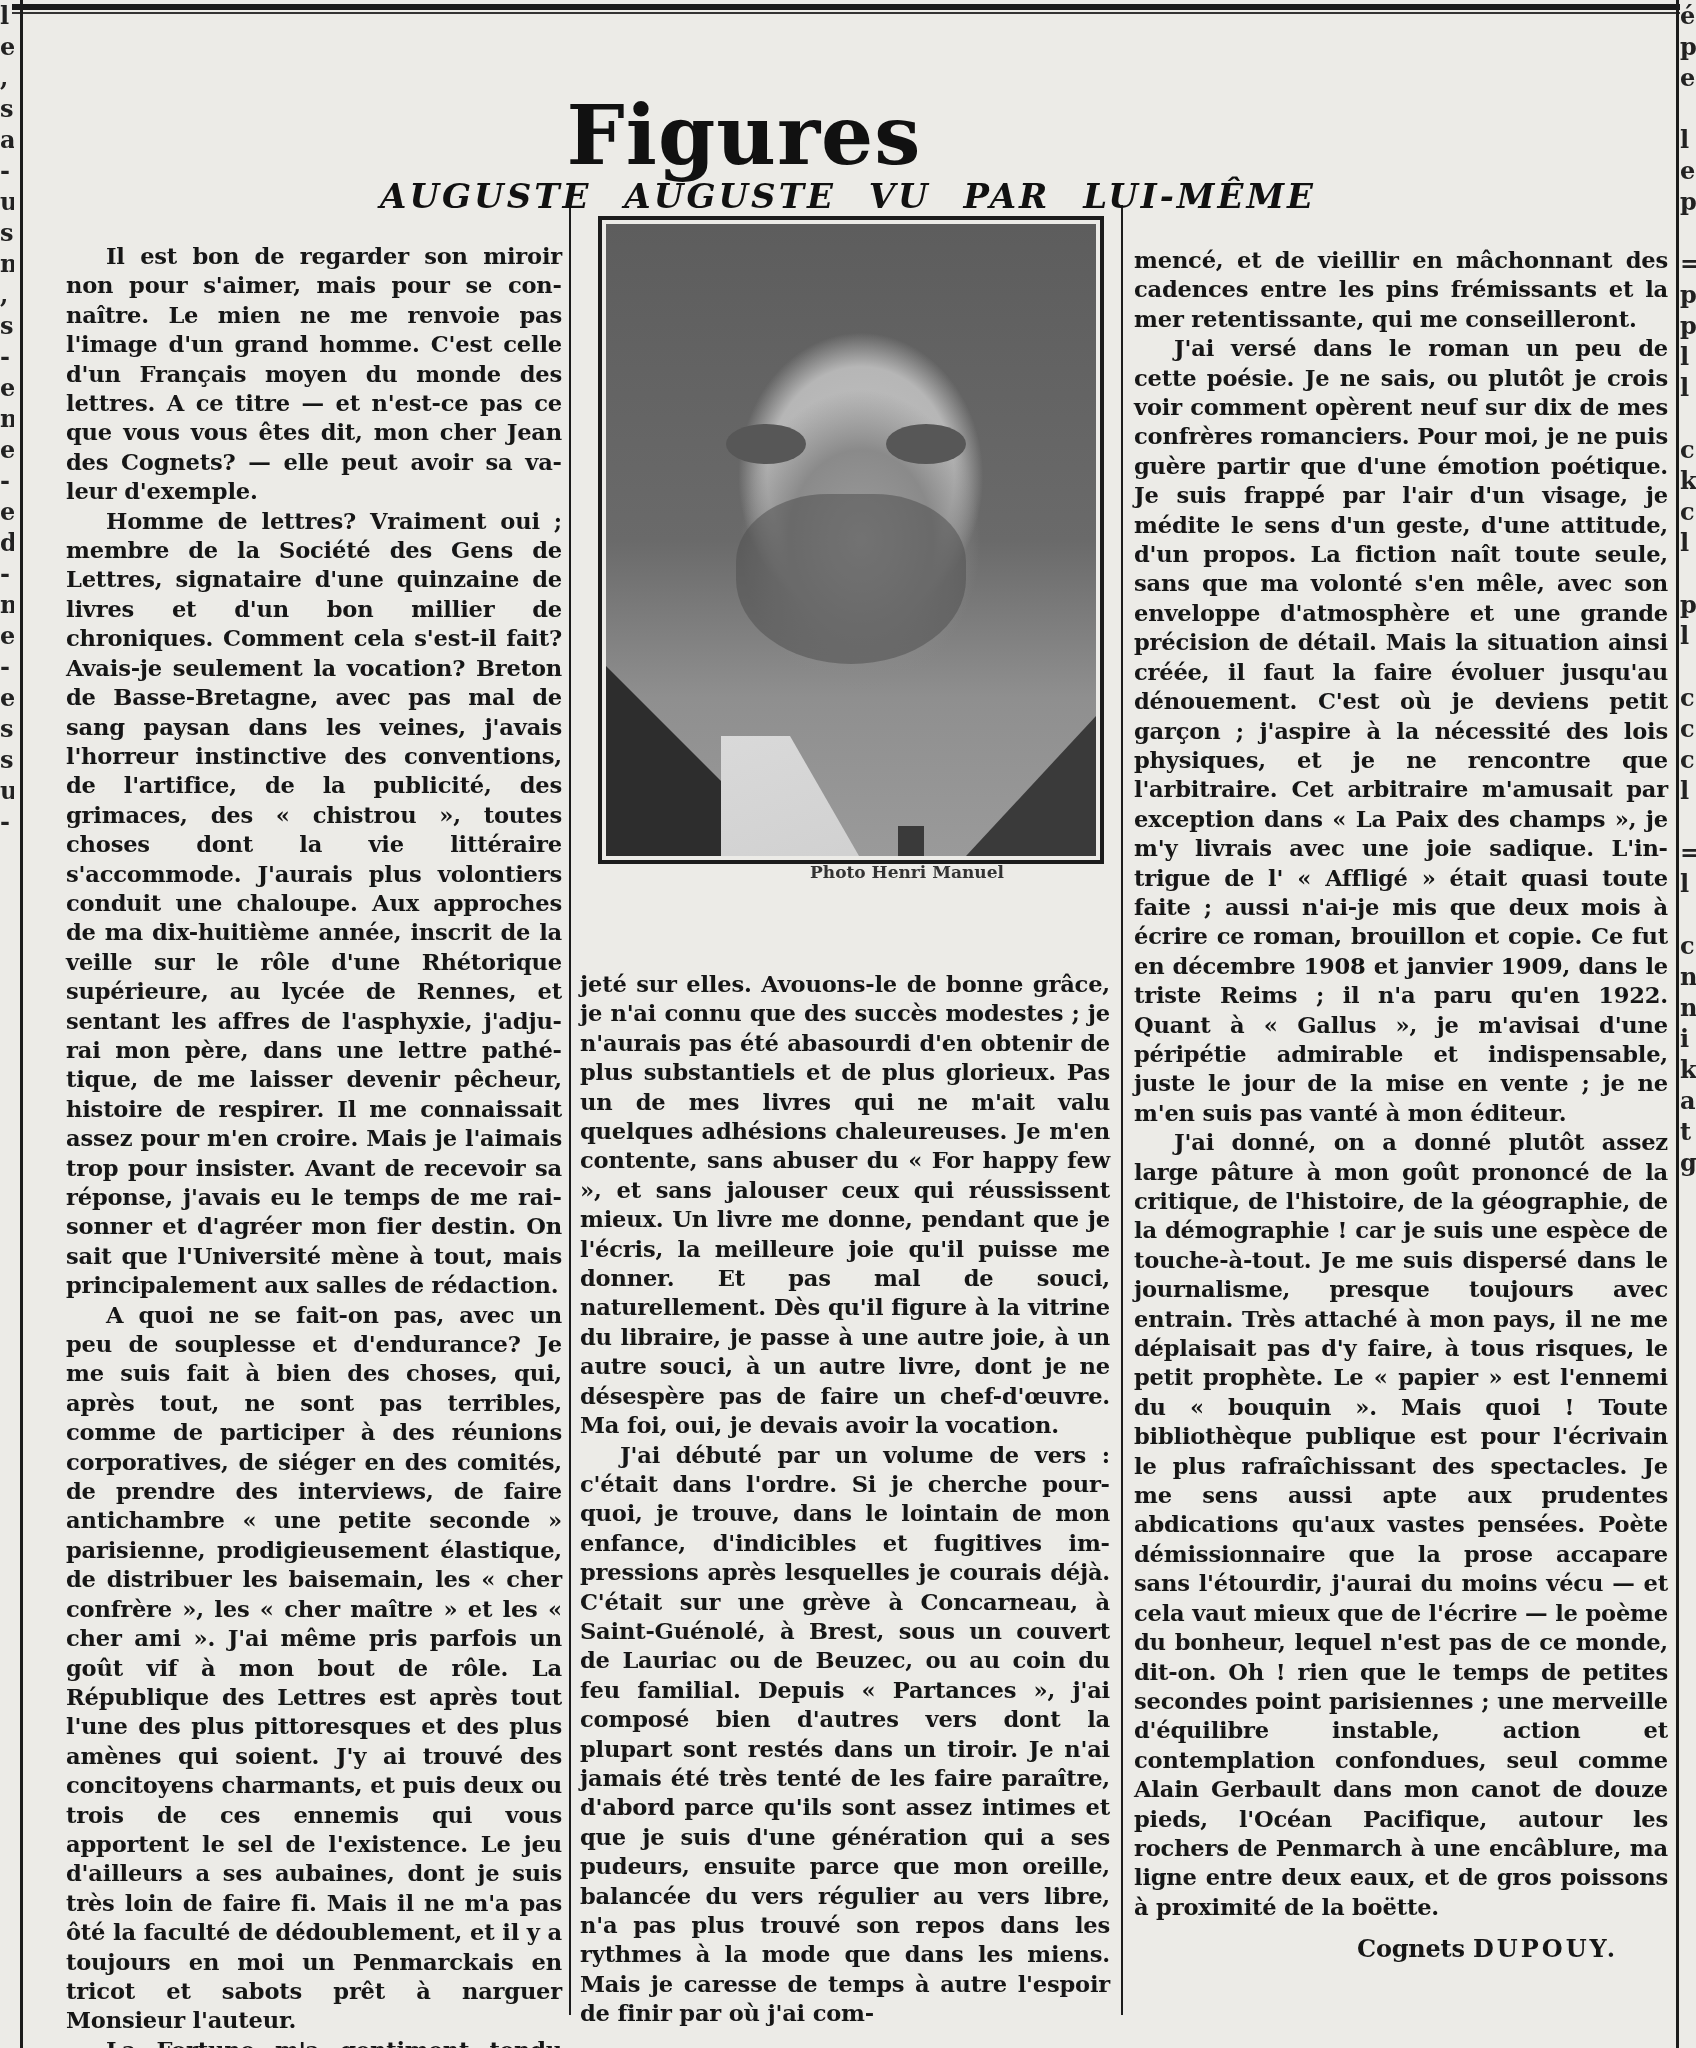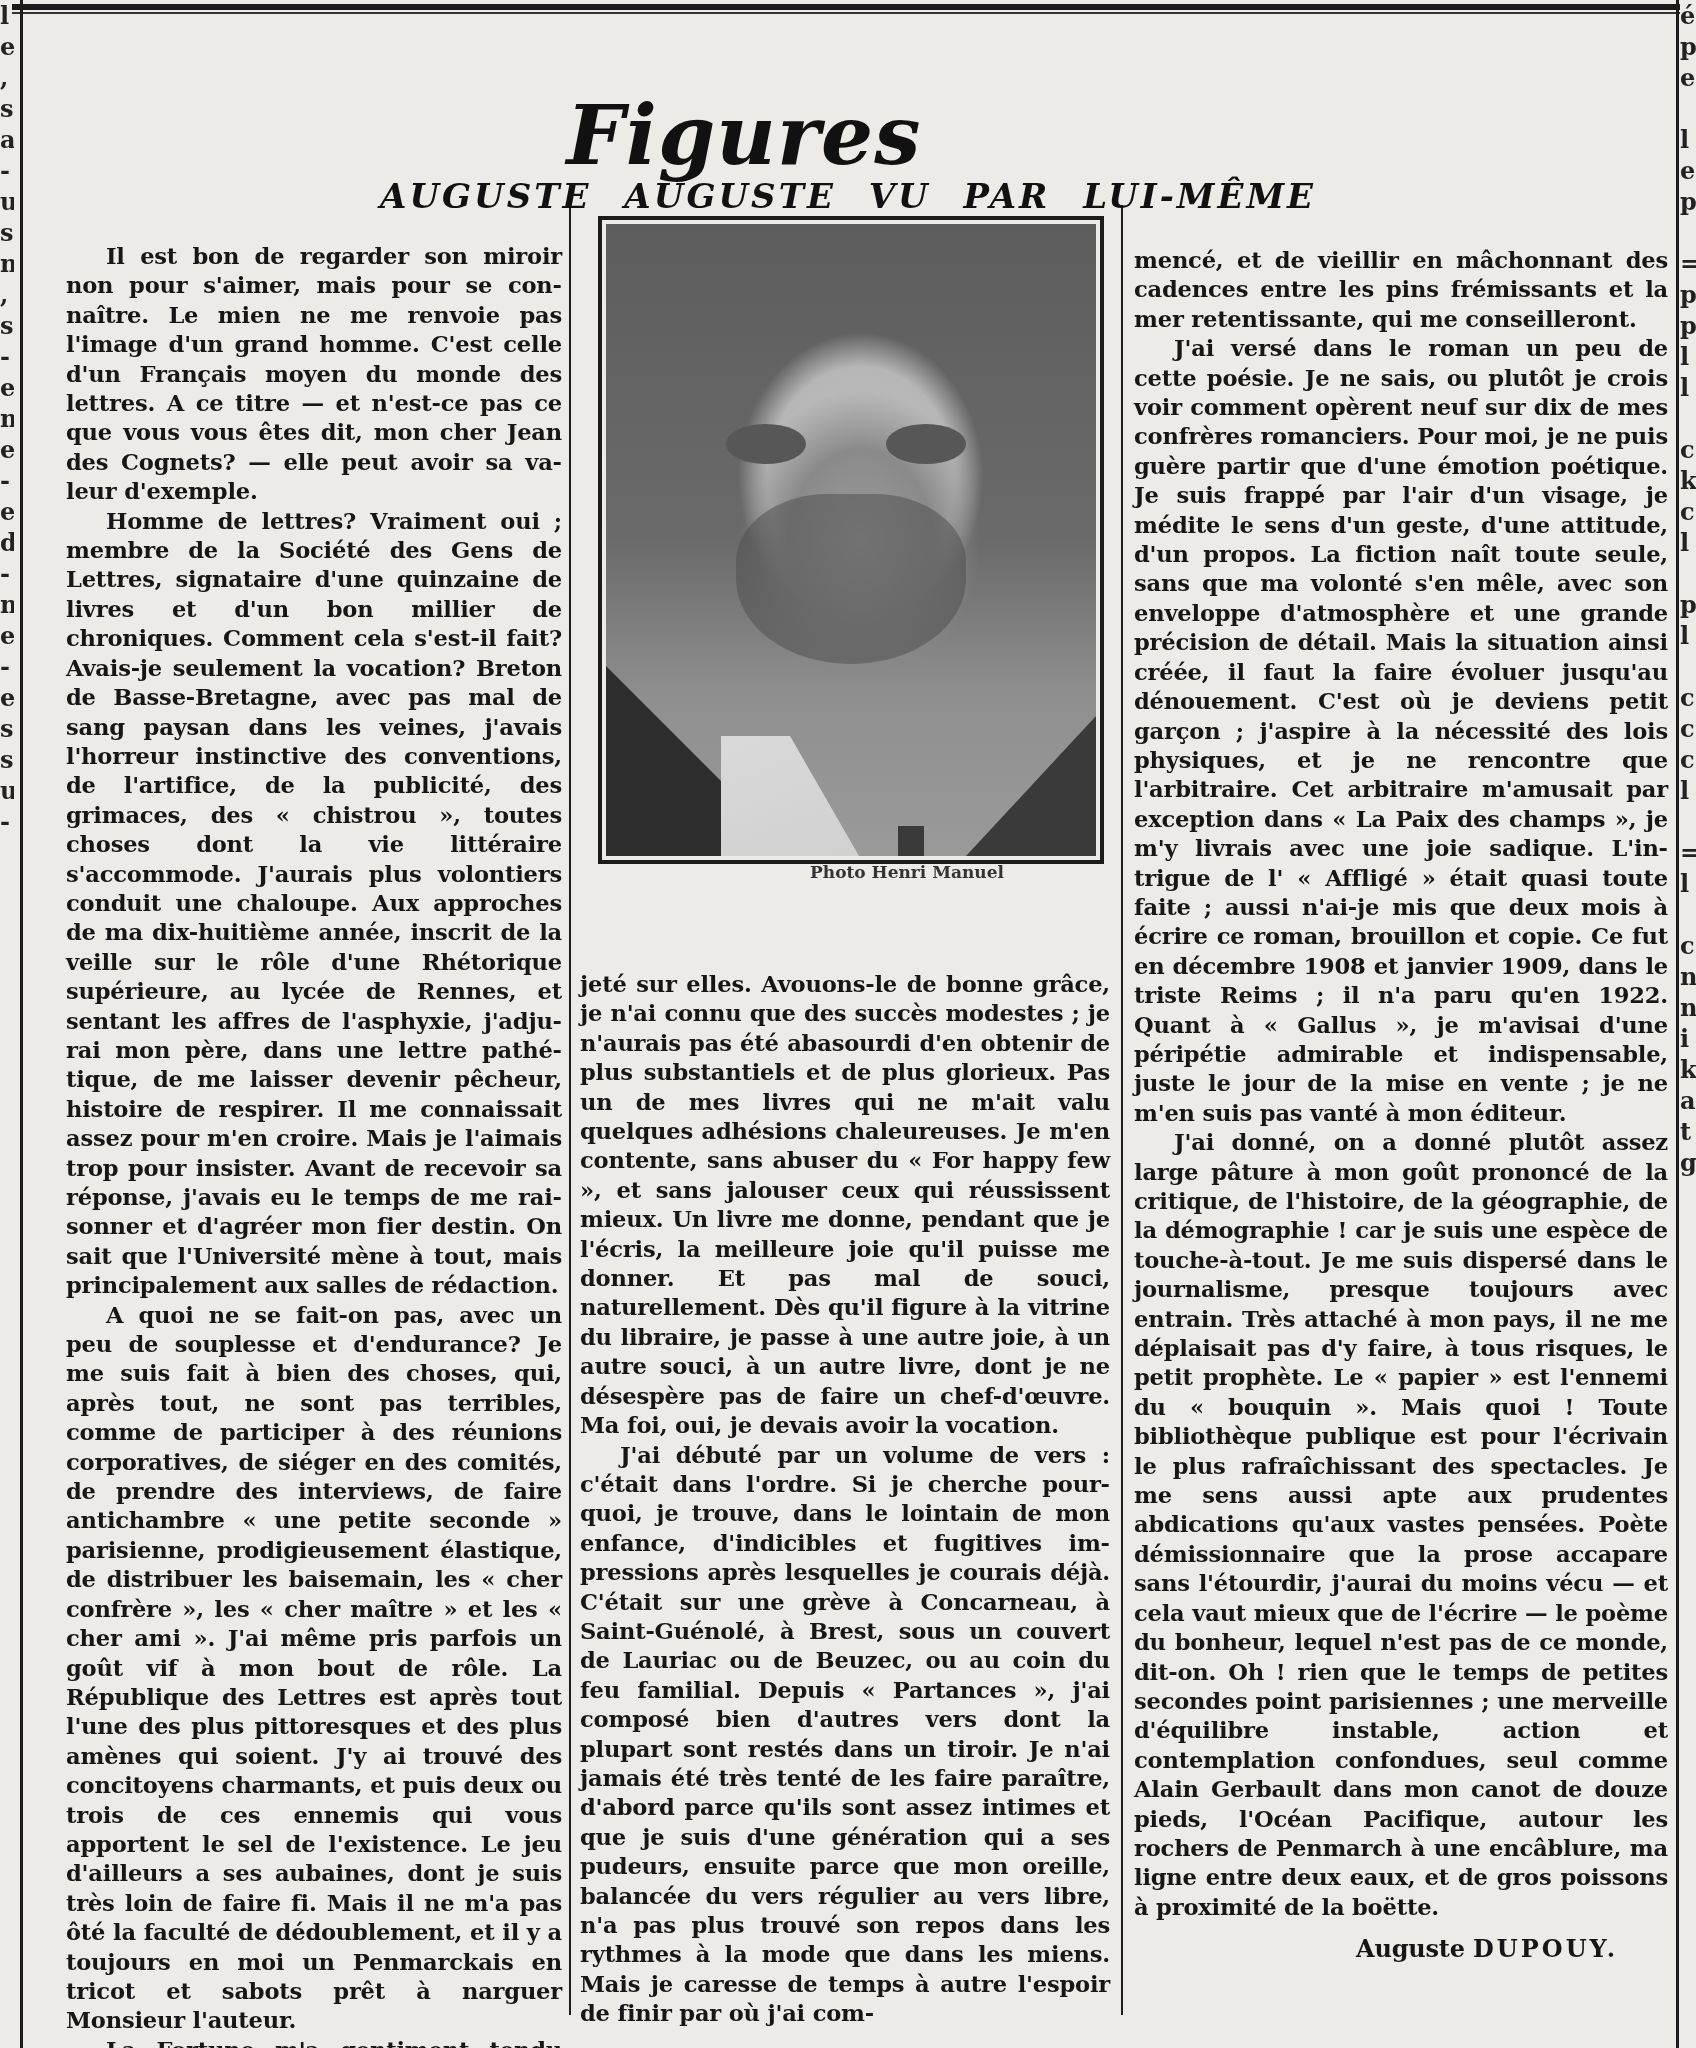--- a/index.html
+++ b/index.html
@@ -15,21 +15,21 @@
     font-family: "DejaVu Serif", serif; font-weight: bold; font-size: 24px;
     line-height: 31px; color: #222; white-space: pre;
   }
   .edge-left { left: 0; width: 14px; }
   .edge-right { left: 1680px; width: 16px; }
   .vrule { position: absolute; background: #1c1c1c; width: 3px; }
   .top-rule { position: absolute; left: 12px; top: 4px; width: 1668px; height: 6px; background: #1a1a1a; }
   .top-rule2 { position: absolute; left: 12px; top: 12px; width: 1668px; height: 2px; background: #333; }
   .headline {
     position: absolute; left: 0; top: 32px; width: 1488px; text-align: center;
-    font-family: "DejaVu Serif", serif; font-style: italic; font-weight: bold;
+    font-family: "DejaVu Serif", serif; font-weight: bold;
     font-size: 82px; letter-spacing: 1px; color: #111;
   }
   .subhead {
     position: absolute; left: 0; top: 148px; width: 1696px; text-align: center;
     font-family: "DejaVu Serif", serif; font-style: italic; font-weight: bold;
     font-size: 34px; letter-spacing: 3px; word-spacing: 18px; color: #111;
   }
   .col {
     position: absolute;
     font-family: "DejaVu Serif", serif; font-weight: bold;
@@ -253,16 +253,16 @@
 <div class="col col2-bottom">
   <p class="cont">jeté sur elles. Avouons-le de bonne grâce, je n'ai connu que des succès mo­destes ; je n'aurais pas été abasourdi d'en obtenir de plus substantiels et de plus glorieux. Pas un de mes livres qui ne m'ait valu quelques adhésions cha­leureuses. Je m'en contente, sans abu­ser du « For happy few », et sans jalou­ser ceux qui réussissent mieux. Un livre me donne, pendant que je l'écris, la meilleure joie qu'il puisse me donner. Et pas mal de souci, naturellement. Dès qu'il figure à la vitrine du libraire, je passe à une autre joie, à un autre souci, à un autre livre, dont je ne déses­père pas de faire un chef-d'œuvre. Ma foi, oui, je devais avoir la vocation.</p>
   <p>J'ai débuté par un volume de vers : c'était dans l'ordre. Si je cherche pour­quoi, je trouve, dans le lointain de mon enfance, d'indicibles et fugitives im­pressions après lesquelles je courais déjà. C'était sur une grève à Concar­neau, à Saint-Guénolé, à Brest, sous un couvert de Lauriac ou de Beuzec, ou au coin du feu familial. Depuis « Par­tances », j'ai composé bien d'autres vers dont la plupart sont restés dans un ti­roir. Je n'ai jamais été très tenté de les faire paraître, d'abord parce qu'ils sont assez intimes et que je suis d'une génération qui a ses pudeurs, ensuite parce que mon oreille, balancée du vers régulier au vers libre, n'a pas plus trouvé son repos dans les rythmes à la mode que dans les miens. Mais je caresse de temps à autre l'espoir de finir par où j'ai com-</p>
 </div>
 
 <div class="col col3">
   <p class="cont">mencé, et de vieillir en mâchonnant des cadences entre les pins frémissants et la mer retentissante, qui me conseilleront.</p>
   <p>J'ai versé dans le roman un peu de cette poésie. Je ne sais, ou plutôt je crois voir comment opèrent neuf sur dix de mes confrères romanciers. Pour moi, je ne puis guère partir que d'une émo­tion poétique. Je suis frappé par l'air d'un visage, je médite le sens d'un geste, d'une attitude, d'un propos. La fiction naît toute seule, sans que ma volonté s'en mêle, avec son enveloppe d'atmos­phère et une grande précision de détail. Mais la situation ainsi créée, il faut la faire évoluer jusqu'au dénouement. C'est où je deviens petit garçon ; j'as­pire à la nécessité des lois physiques, et je ne rencontre que l'arbitraire. Cet arbitraire m'amusait par exception dans « La Paix des champs », je m'y livrais avec une joie sadique. L'in­trigue de l' « Affligé » était quasi toute faite ; aussi n'ai-je mis que deux mois à écrire ce roman, brouillon et copie. Ce fut en décembre 1908 et janvier 1909, dans le triste Reims ; il n'a paru qu'en 1922. Quant à « Gallus », je m'avisai d'une péripétie admirable et indispen­sable, juste le jour de la mise en vente ; je ne m'en suis pas vanté à mon éditeur.</p>
   <p>J'ai donné, on a donné plutôt assez large pâture à mon goût prononcé de la critique, de l'histoire, de la géographie, de la démographie ! car je suis une espèce de touche-à-tout. Je me suis dispersé dans le journalisme, presque toujours avec entrain. Très attaché à mon pays, il ne me déplaisait pas d'y faire, à tous risques, le petit prophète. Le « papier » est l'ennemi du « bou­quin ». Mais quoi ! Toute bibliothèque publique est pour l'écrivain le plus ra­fraîchissant des spectacles. Je me sens aussi apte aux prudentes abdications qu'aux vastes pensées. Poète démission­naire que la prose accapare sans l'étourdir, j'aurai du moins vécu — et cela vaut mieux que de l'écrire — le poème du bonheur, lequel n'est pas de ce monde, dit-on. Oh ! rien que le temps de petites secondes point parisiennes ; une merveille d'équilibre instable, ac­tion et contemplation confondues, seul comme Alain Gerbault dans mon canot de douze pieds, l'Océan Pacifique, au­tour les rochers de Penmarch à une encâblure, ma ligne entre deux eaux, et de gros poissons à proximité de la boëtte.</p>
   <div class="signature">
-    <span>Auguste</span>
+    <span>Cognets</span>
     <span class="sig-last">DUPOUY.</span>
   </div>
 </div>
 
 </body></html>

